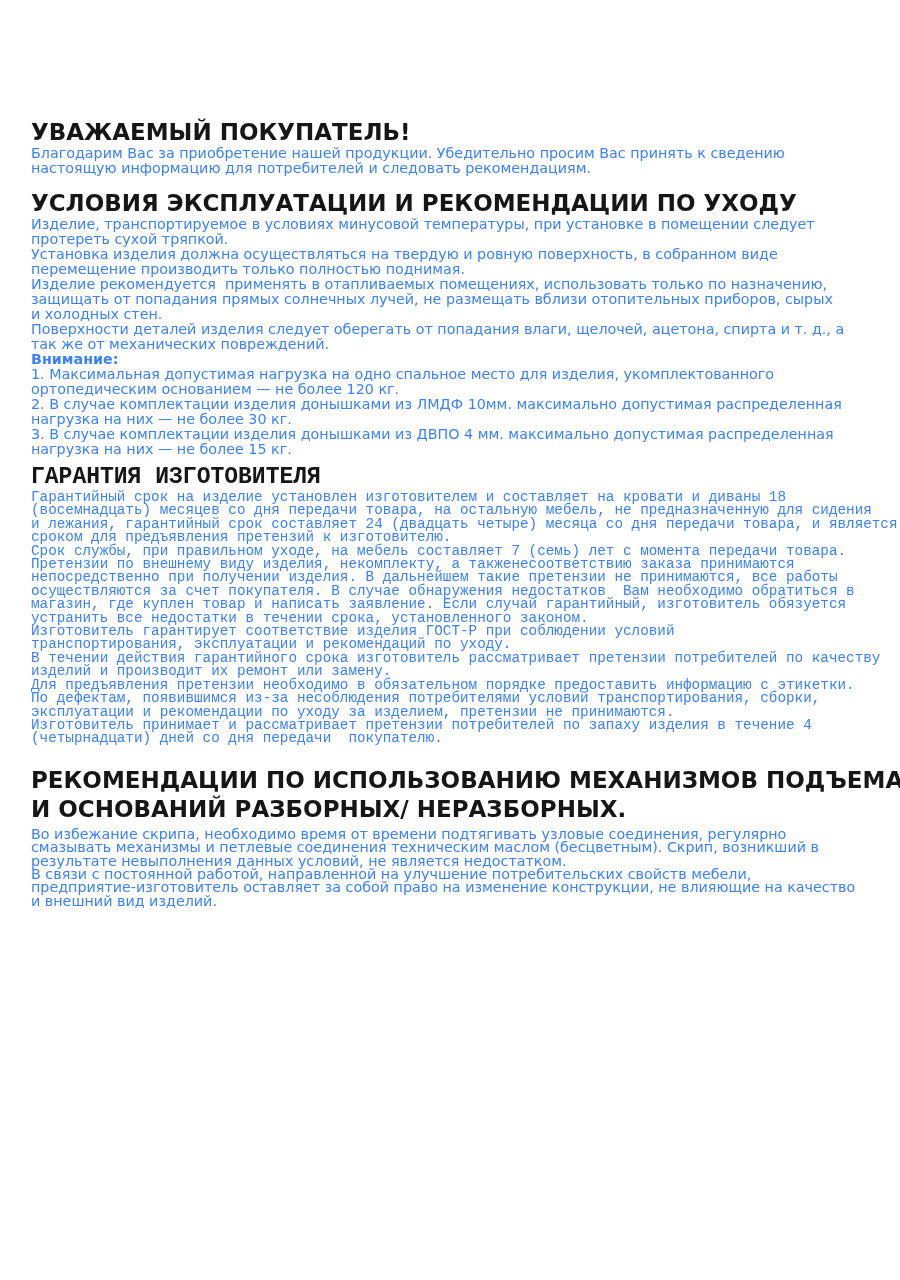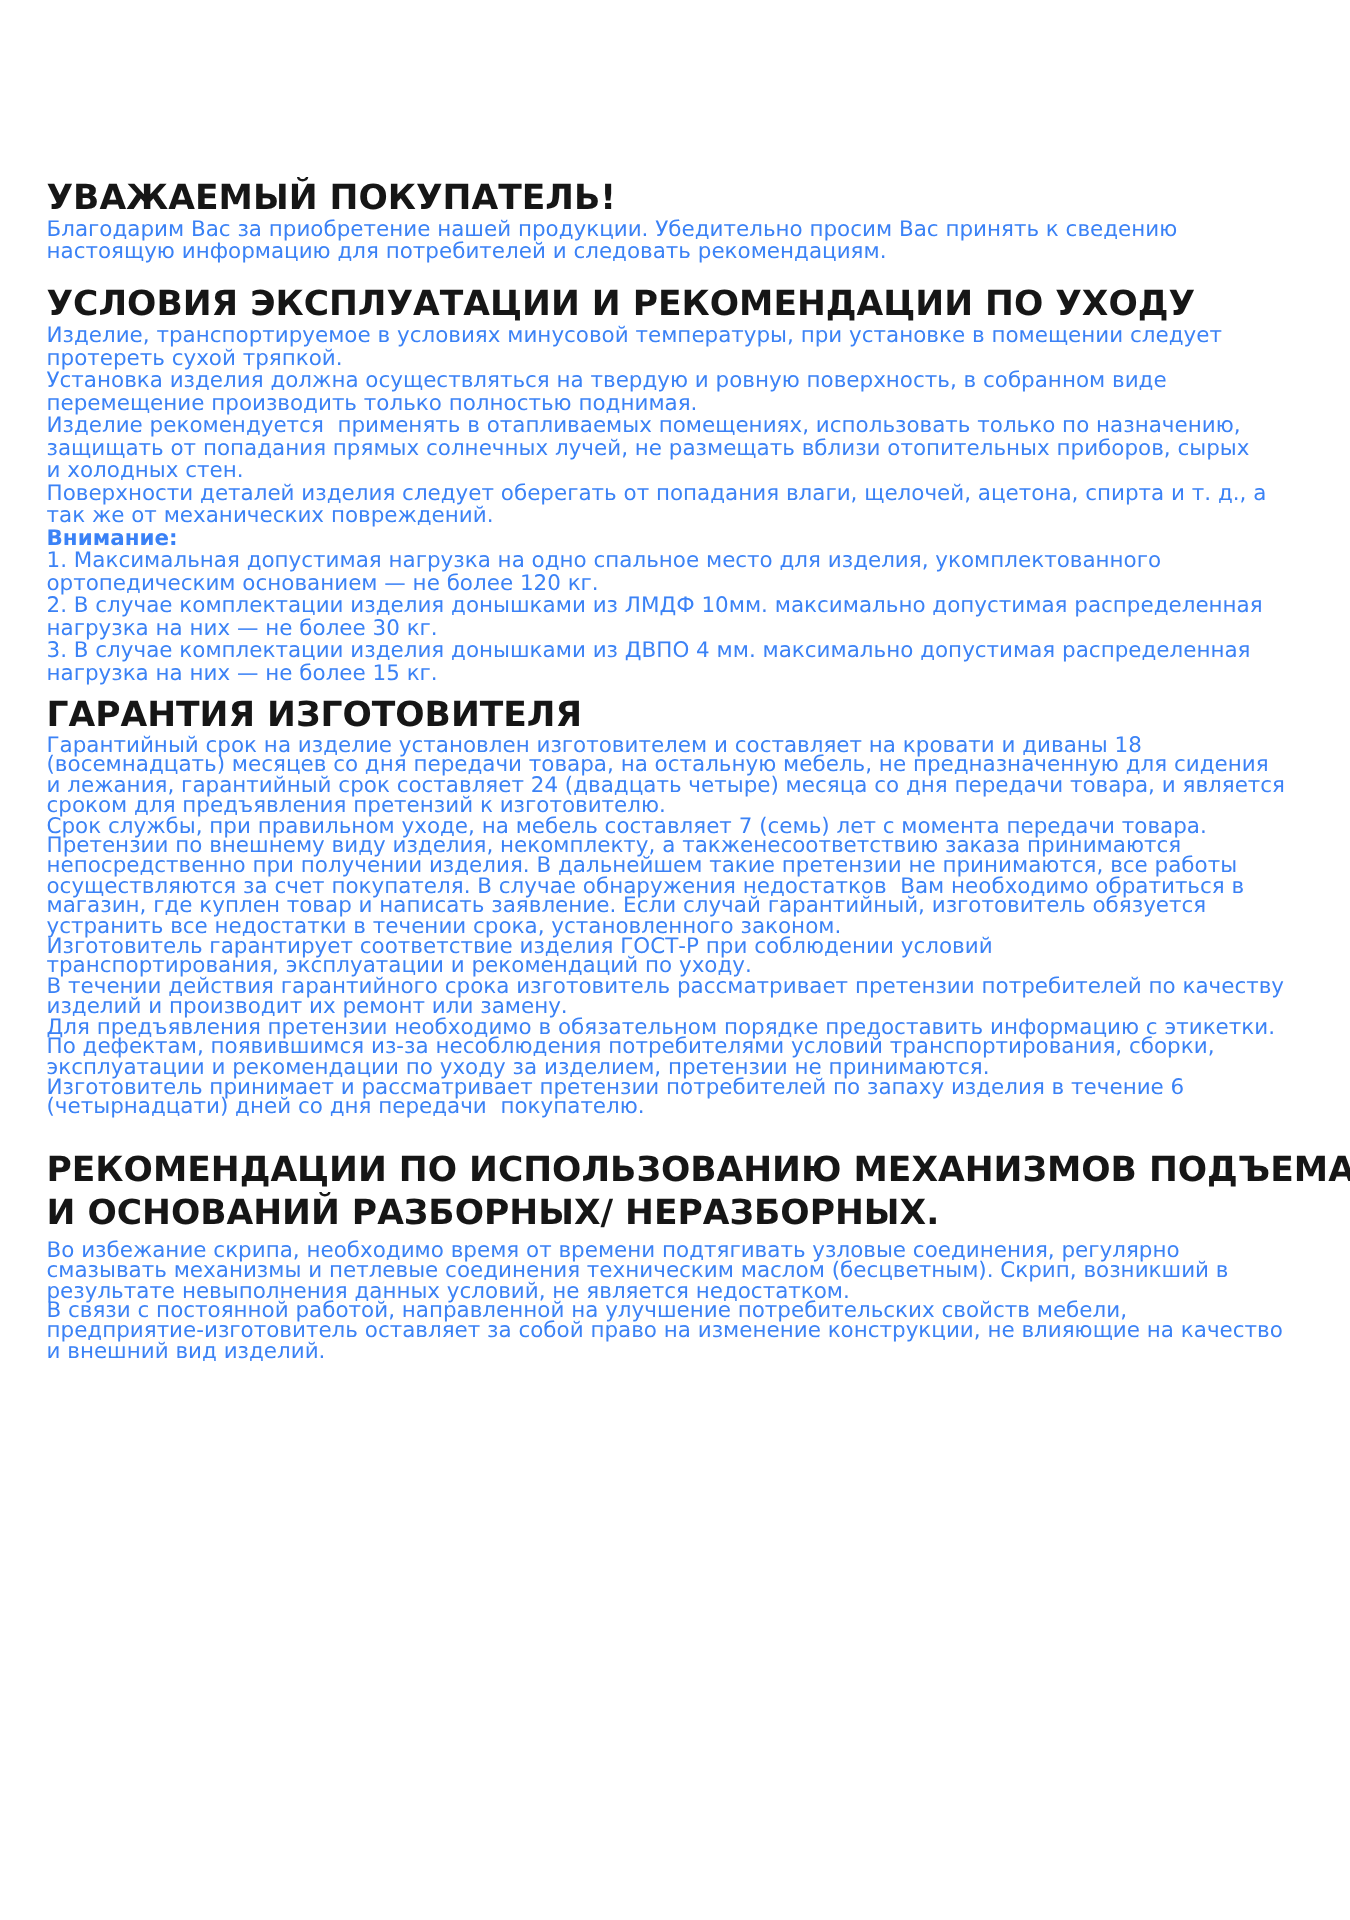--- a/index.html
+++ b/index.html
@@ -29,21 +29,21 @@
     font-size: 14.3px;
     line-height: 15px;
     white-space: pre;
     color: #3b82f6;
   }
   .sec-warranty .body-text,
   .sec-mechanisms .body-text {
     line-height: 13.4px;
   }
   .sec-usage     { margin-top: 15px; }
-  .sec-warranty  { margin-top: 8px; }
+  .sec-warranty  { margin-top: 8px; font-family: Liberation Mono, monospace; }
   .sec-mechanisms{ margin-top: 20px; }
   .attention-label {
     font-weight: 700;
   }
 </style>
 </head>
 <body>
 
 <div class="page">
 
@@ -85,21 +85,21 @@
 осуществляются за счет покупателя. В случае обнаружения недостатков  Вам необходимо обратиться в
 магазин, где куплен товар и написать заявление. Если случай гарантийный, изготовитель обязуется
 устранить все недостатки в течении срока, установленного законом.</p>
     <p class="body-text">Изготовитель гарантирует соответствие изделия ГОСТ-Р при соблюдении условий
 транспортирования, эксплуатации и рекомендаций по уходу.</p>
     <p class="body-text">В течении действия гарантийного срока изготовитель рассматривает претензии потребителей по качеству
 изделий и производит их ремонт или замену.</p>
     <p class="body-text">Для предъявления претензии необходимо в обязательном порядке предоставить информацию с этикетки.</p>
     <p class="body-text">По дефектам, появившимся из-за несоблюдения потребителями условий транспортирования, сборки,
 эксплуатации и рекомендации по уходу за изделием, претензии не принимаются.</p>
-    <p class="body-text">Изготовитель принимает и рассматривает претензии потребителей по запаху изделия в течение 6
+    <p class="body-text">Изготовитель принимает и рассматривает претензии потребителей по запаху изделия в течение 4
 (четырнадцати) дней со дня передачи  покупателю.</p>
   </section>
 
   <section class="sec sec-mechanisms">
     <h1 class="section-heading">РЕКОМЕНДАЦИИ ПО ИСПОЛЬЗОВАНИЮ МЕХАНИЗМОВ ПОДЪЕМА
 И ОСНОВАНИЙ РАЗБОРНЫХ/ НЕРАЗБОРНЫХ.</h1>
     <p class="body-text">Во избежание скрипа, необходимо время от времени подтягивать узловые соединения, регулярно
 смазывать механизмы и петлевые соединения техническим маслом (бесцветным). Скрип, возникший в
 результате невыполнения данных условий, не является недостатком.</p>
     <p class="body-text">В связи с постоянной работой, направленной на улучшение потребительских свойств мебели,

